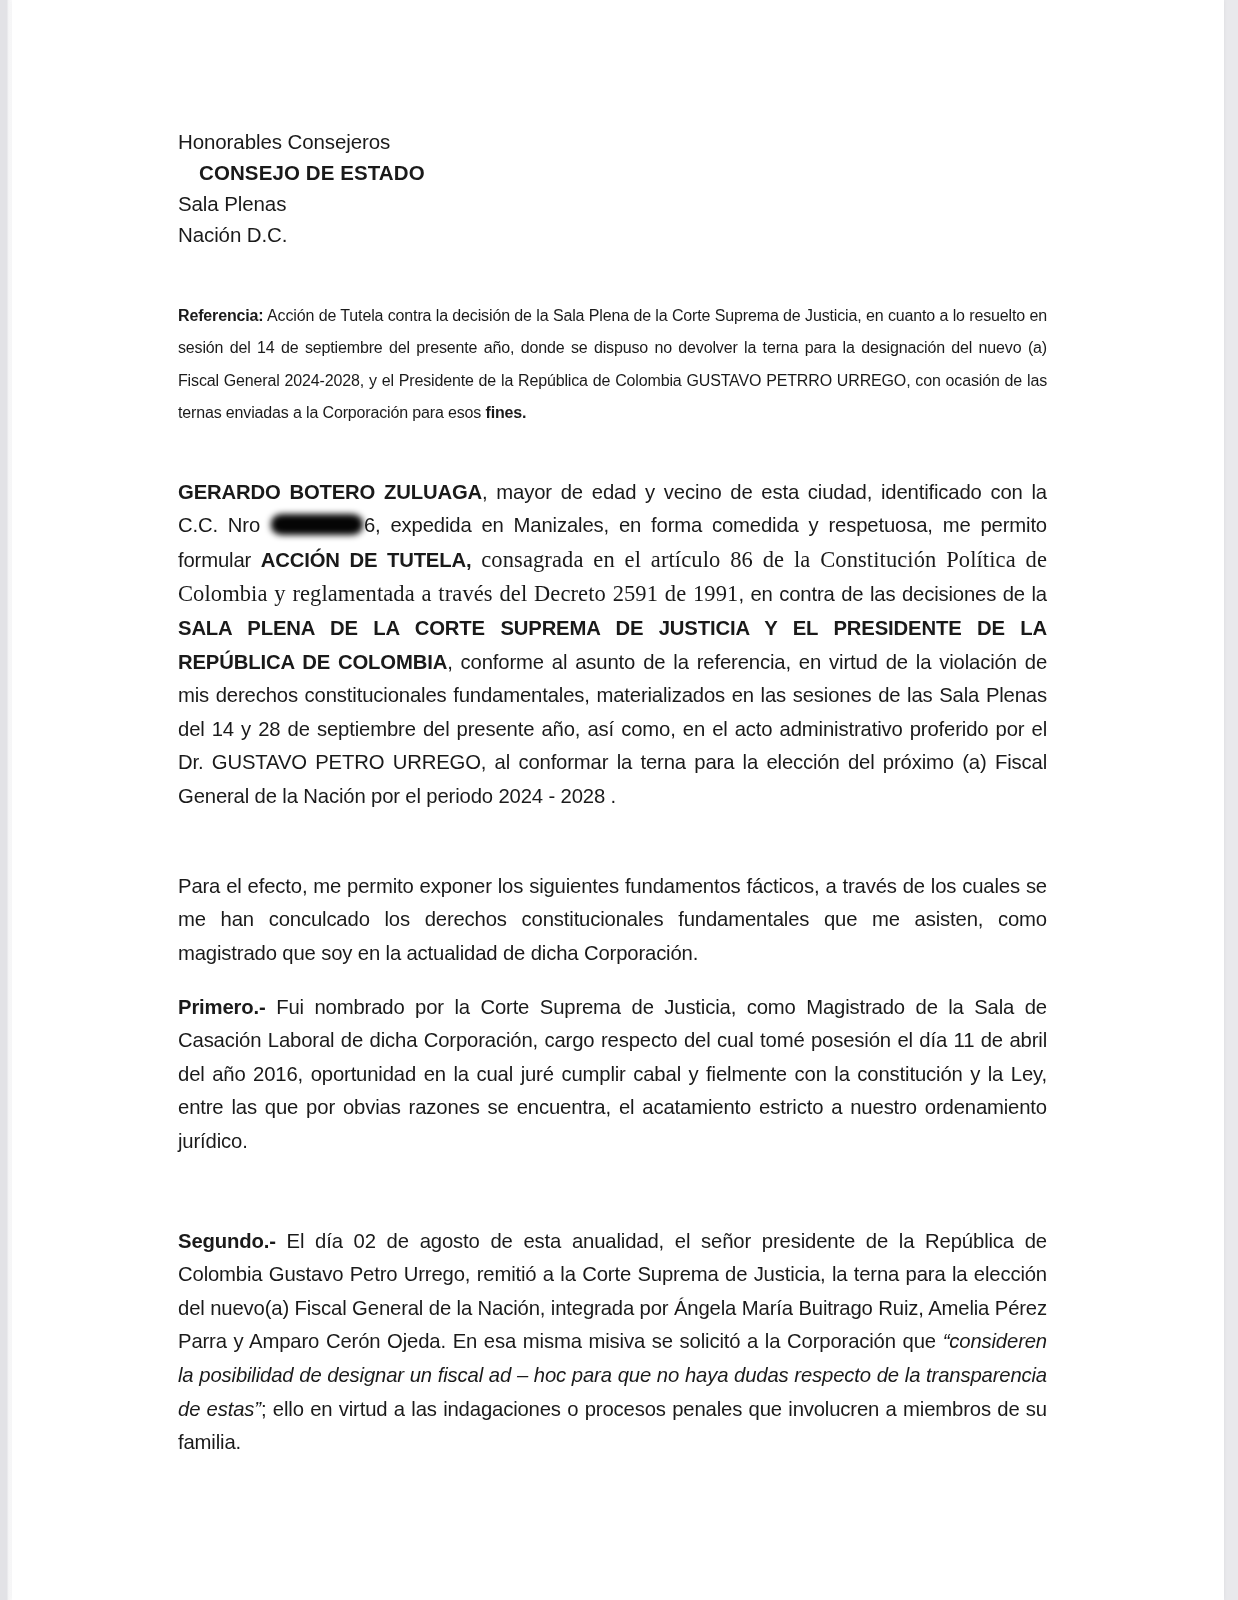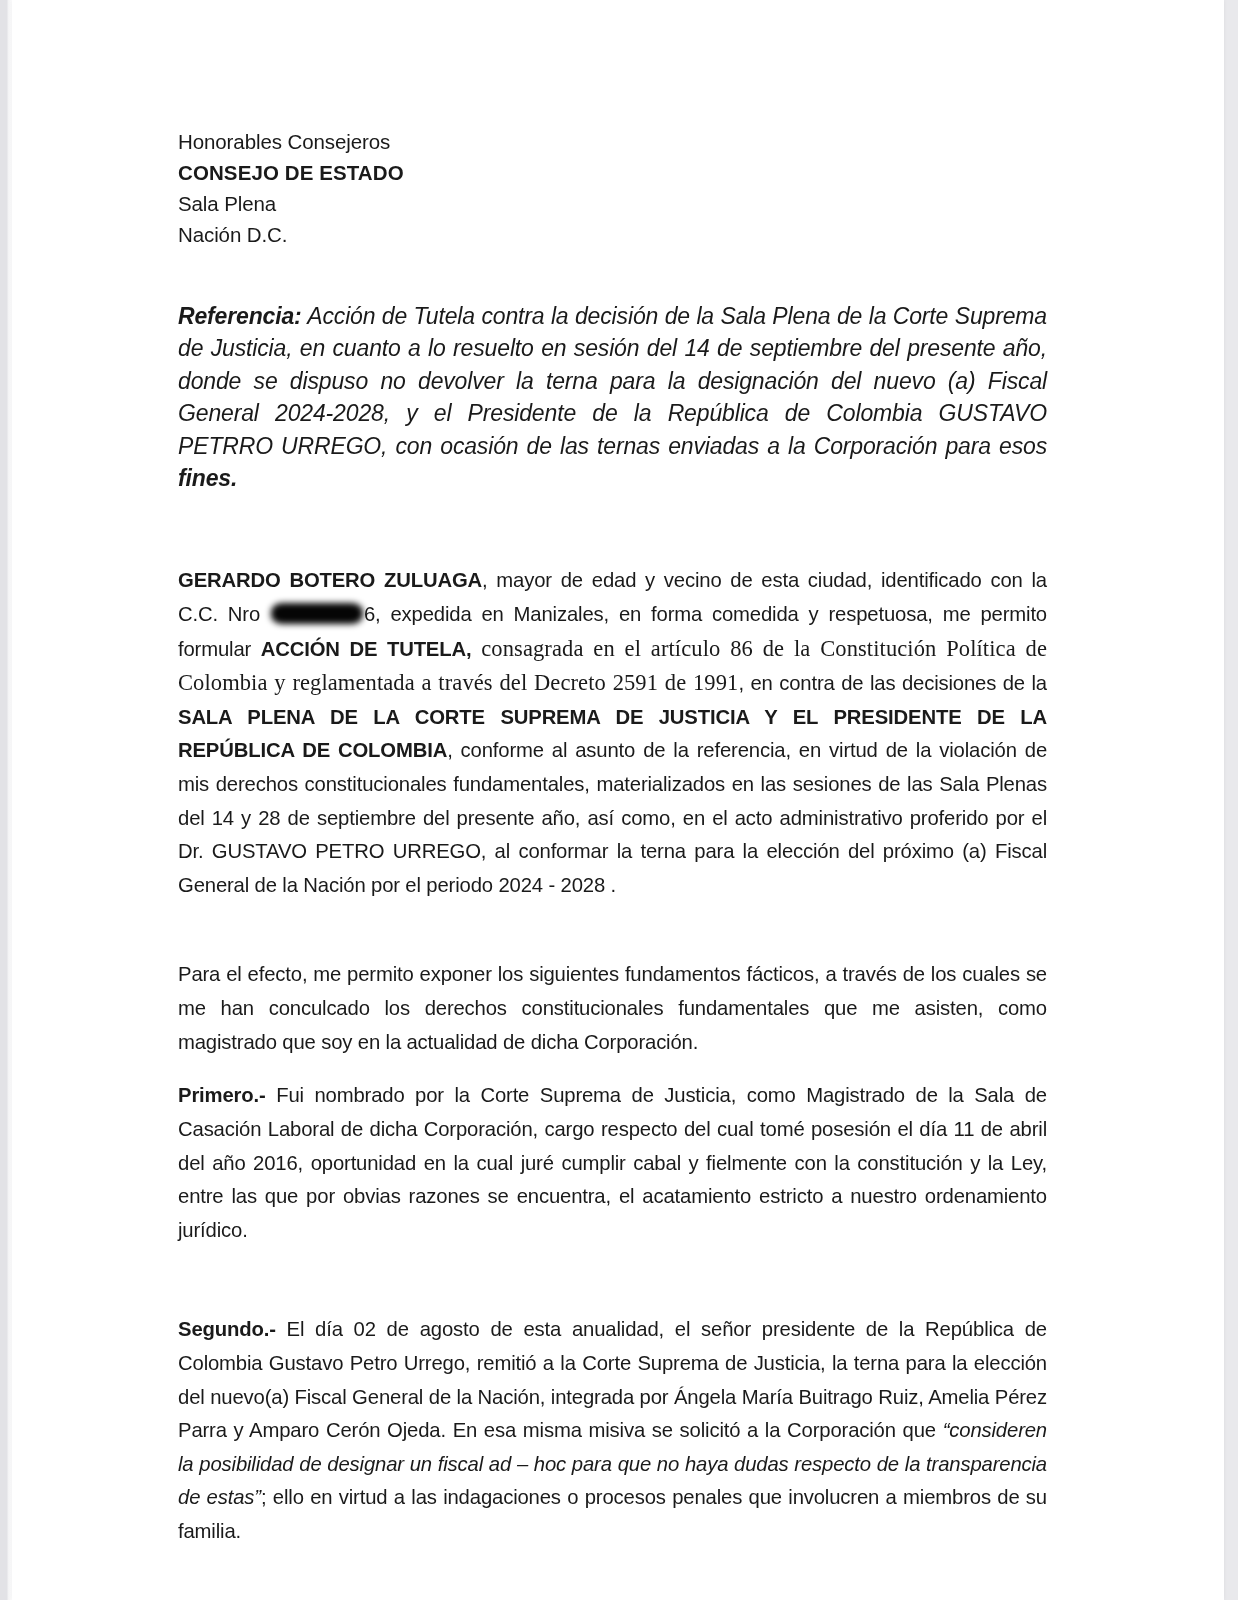--- a/index.html
+++ b/index.html
@@ -47,41 +47,40 @@
     font-size: 20.5px;
   }
 
   
   .addressee {
     font-size: 20.5px;
     line-height: 31px;
     letter-spacing: -0.1px;
   }
   .addressee .line { white-space: nowrap; }
-  .addressee .strong { font-weight: 700; letter-spacing: 0.1px; }
+  .addressee .strong { font-weight: 700; letter-spacing: 0.1px; margin-left: 21px; }
 
   
   .reference {
     margin-top: 50px;
-    font-style: italic;
-    font-size: 23px;
+    font-size: 16px;
     line-height: 32.4px;
     text-align: justify;
     letter-spacing: -0.15px;
   }
   .reference b { font-weight: 700; }
 
   
   .para {
     text-align: justify;
     font-size: 20.3px;
     line-height: 33.6px;
     letter-spacing: -0.15px;
   }
-  .para.p-ident  { margin-top: 70px; }
+  .para.p-ident  { margin-top: 46px; }
   .para.p-efecto { margin-top: 56px; }
   .para.p-primero{ }
   .para.p-segundo{ margin-top: 66px; }
 
   .para b { font-weight: 700; }
   .para i { font-style: italic; }
 
   
   .serif {
     font-family: "Liberation Serif", "DejaVu Serif", serif;
@@ -112,21 +111,21 @@
 </head>
 <body>
 
 <div id="scan-viewport">
   <div id="page-sheet">
     <div id="doc-body">
 
       <div class="addressee">
         <div class="line">Honorables Consejeros</div>
         <div class="line strong">CONSEJO DE ESTADO</div>
-        <div class="line">Sala Plena</div>
+        <div class="line">Sala Plenas</div>
         <div class="line">Nación D.C.</div>
       </div>
 
       <p class="reference"><b>Referencia:</b><span> Acción de Tutela contra la decisión de la Sala Plena de la Corte Suprema de Justicia, en cuanto a lo resuelto en sesión del 14 de septiembre del presente año, donde se dispuso no devolver la terna para la designación del nuevo (a) Fiscal General 2024-2028, y el Presidente de la República de Colombia GUSTAVO PETRRO URREGO, con ocasión de las ternas enviadas a la Corporación para esos </span><b>fines.</b></p>
 
       <p class="para p-ident"><b>GERARDO BOTERO ZULUAGA</b><span>, mayor de edad y vecino de esta ciudad, identificado con la C.C. Nro </span><span class="redaction"></span><span>6, expedida en Manizales, en forma comedida y respetuosa, me permito formular </span><b>ACCIÓN DE TUTELA,</b><span class="serif"> consagrada en el artículo 86 de la Constitución Política de Colombia y reglamentada a través del Decreto 2591 de 1991</span><span>, en contra de las decisiones de la </span><b>SALA PLENA DE LA CORTE SUPREMA DE JUSTICIA Y EL PRESIDENTE DE LA REPÚBLICA DE COLOMBIA</b><span>, conforme al asunto de la referencia, en virtud de la violación de mis derechos constitucionales fundamentales, materializados en las sesiones de las Sala Plenas del 14 y 28 de septiembre del presente año, así como,  en el acto administrativo proferido por el Dr. GUSTAVO PETRO URREGO, al conformar la terna para la elección del próximo (a) Fiscal General de la Nación por el periodo 2024 - 2028 .</span></p>
 
       <p class="para p-efecto"><span>Para el efecto, me permito exponer los siguientes fundamentos fácticos, a través de los cuales se me han conculcado los derechos constitucionales fundamentales que me asisten, como magistrado que soy en la actualidad de dicha Corporación.</span></p>
 
       <p class="para p-primero"><b>Primero.-</b><span> Fui nombrado por la Corte Suprema de Justicia, como Magistrado de la Sala de Casación Laboral de dicha Corporación, cargo respecto del cual tomé posesión el día 11 de abril del año 2016, oportunidad en la cual juré cumplir cabal y fielmente con la constitución y la Ley, entre las que por obvias razones se encuentra, el acatamiento estricto a nuestro ordenamiento jurídico.</span></p>

